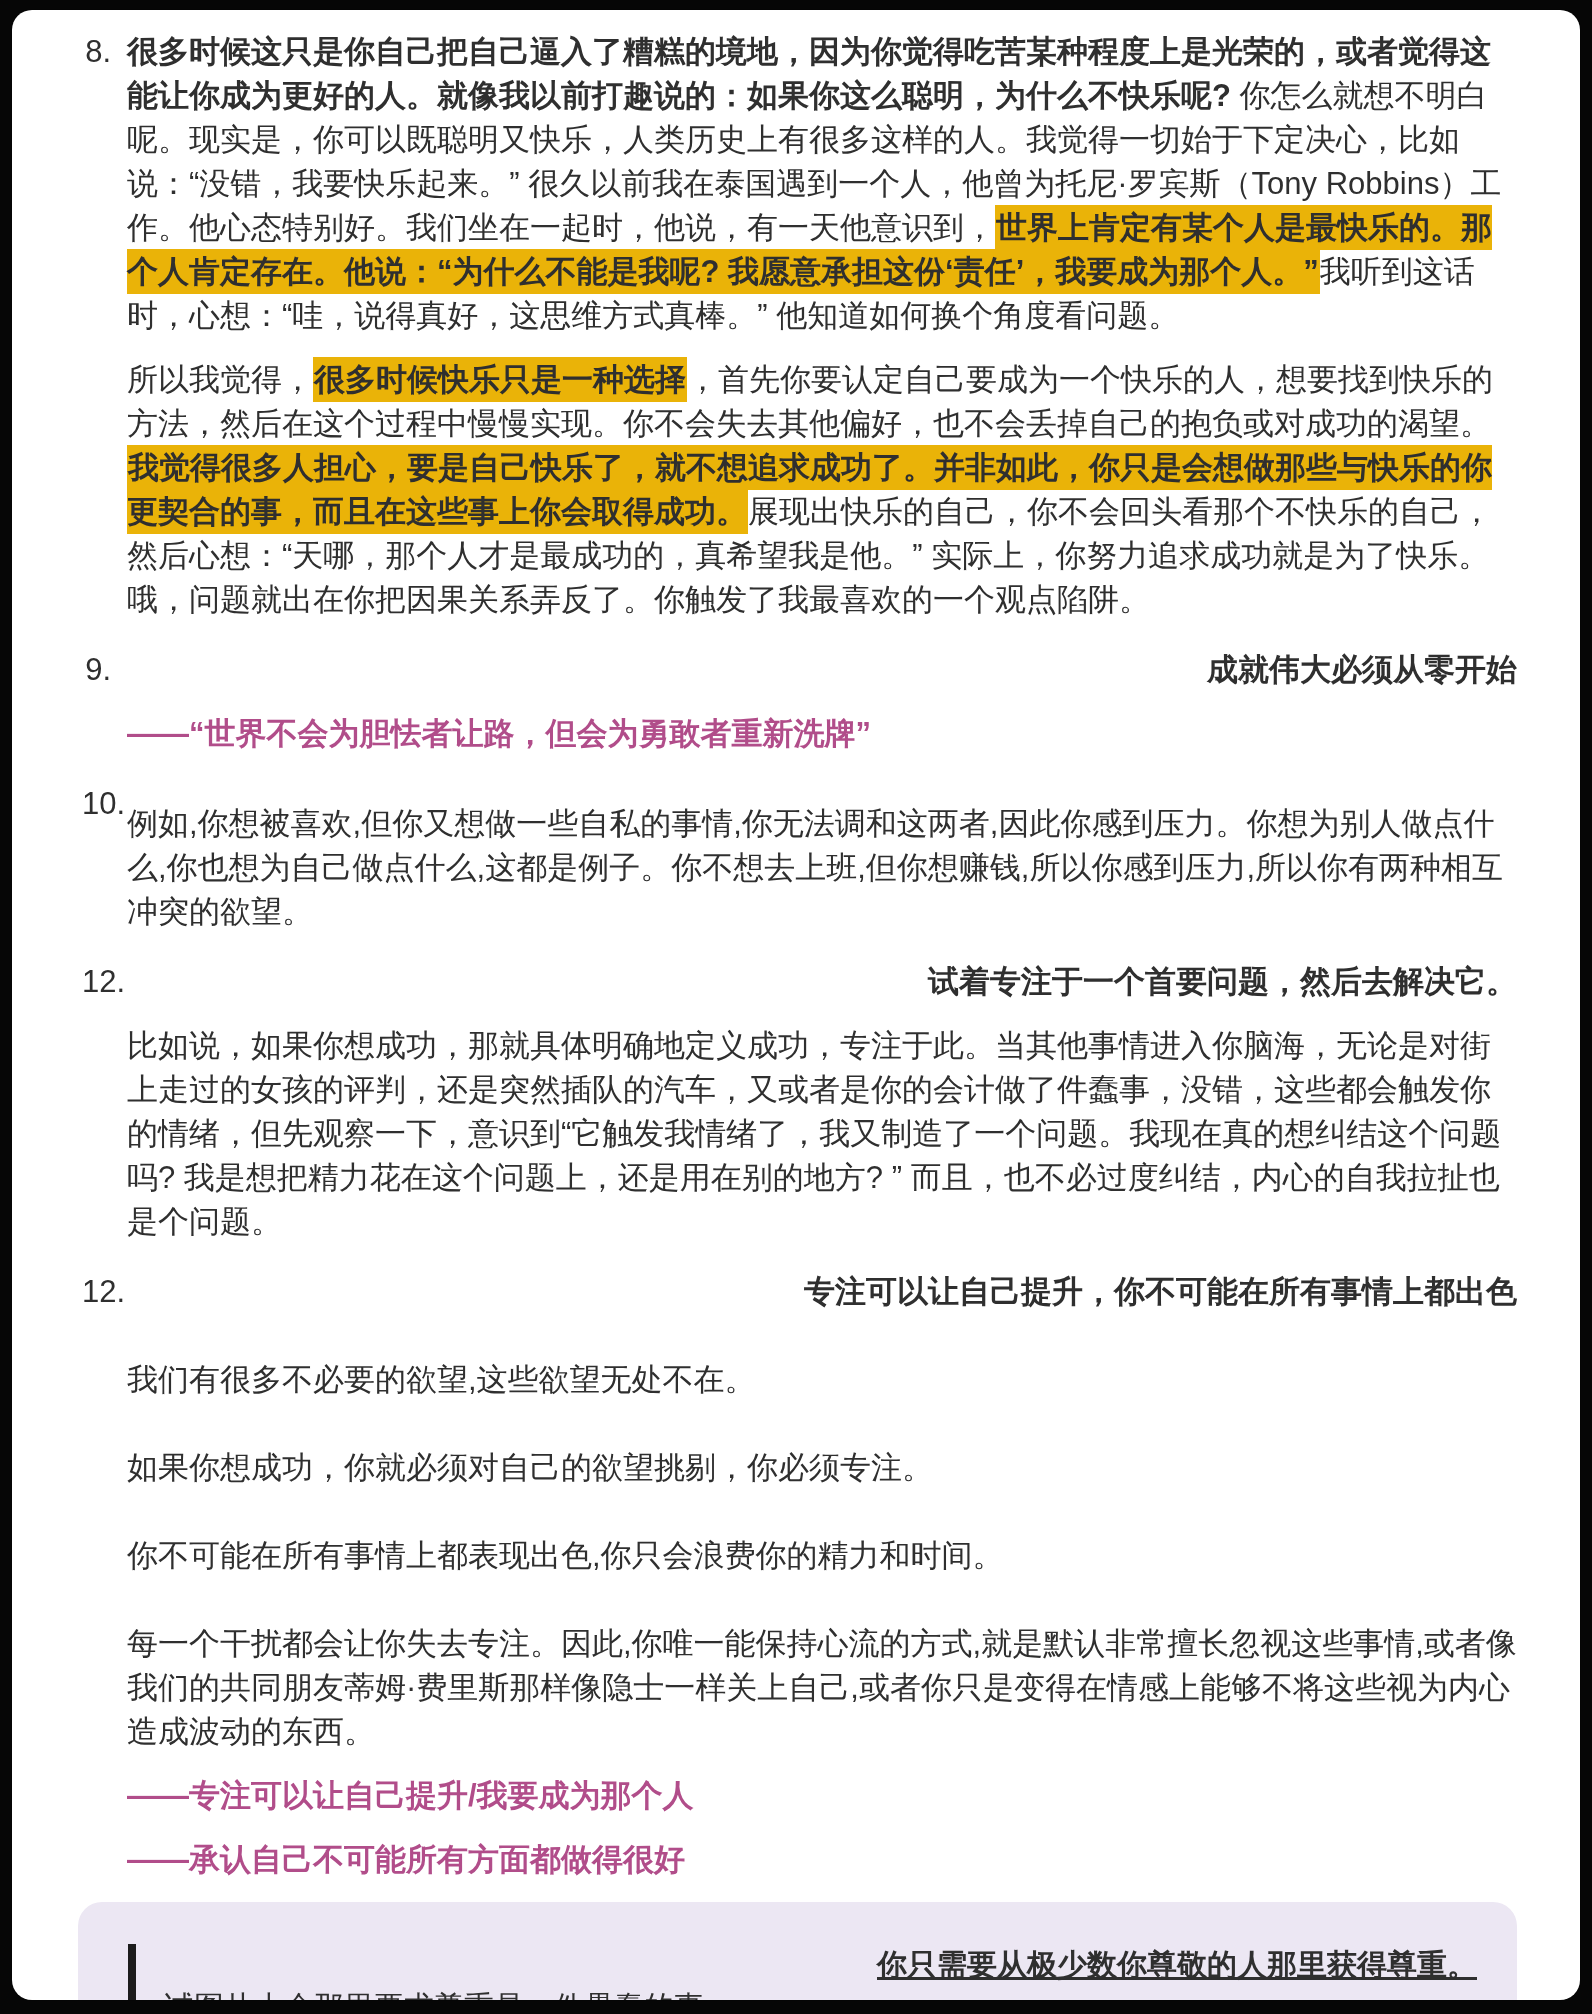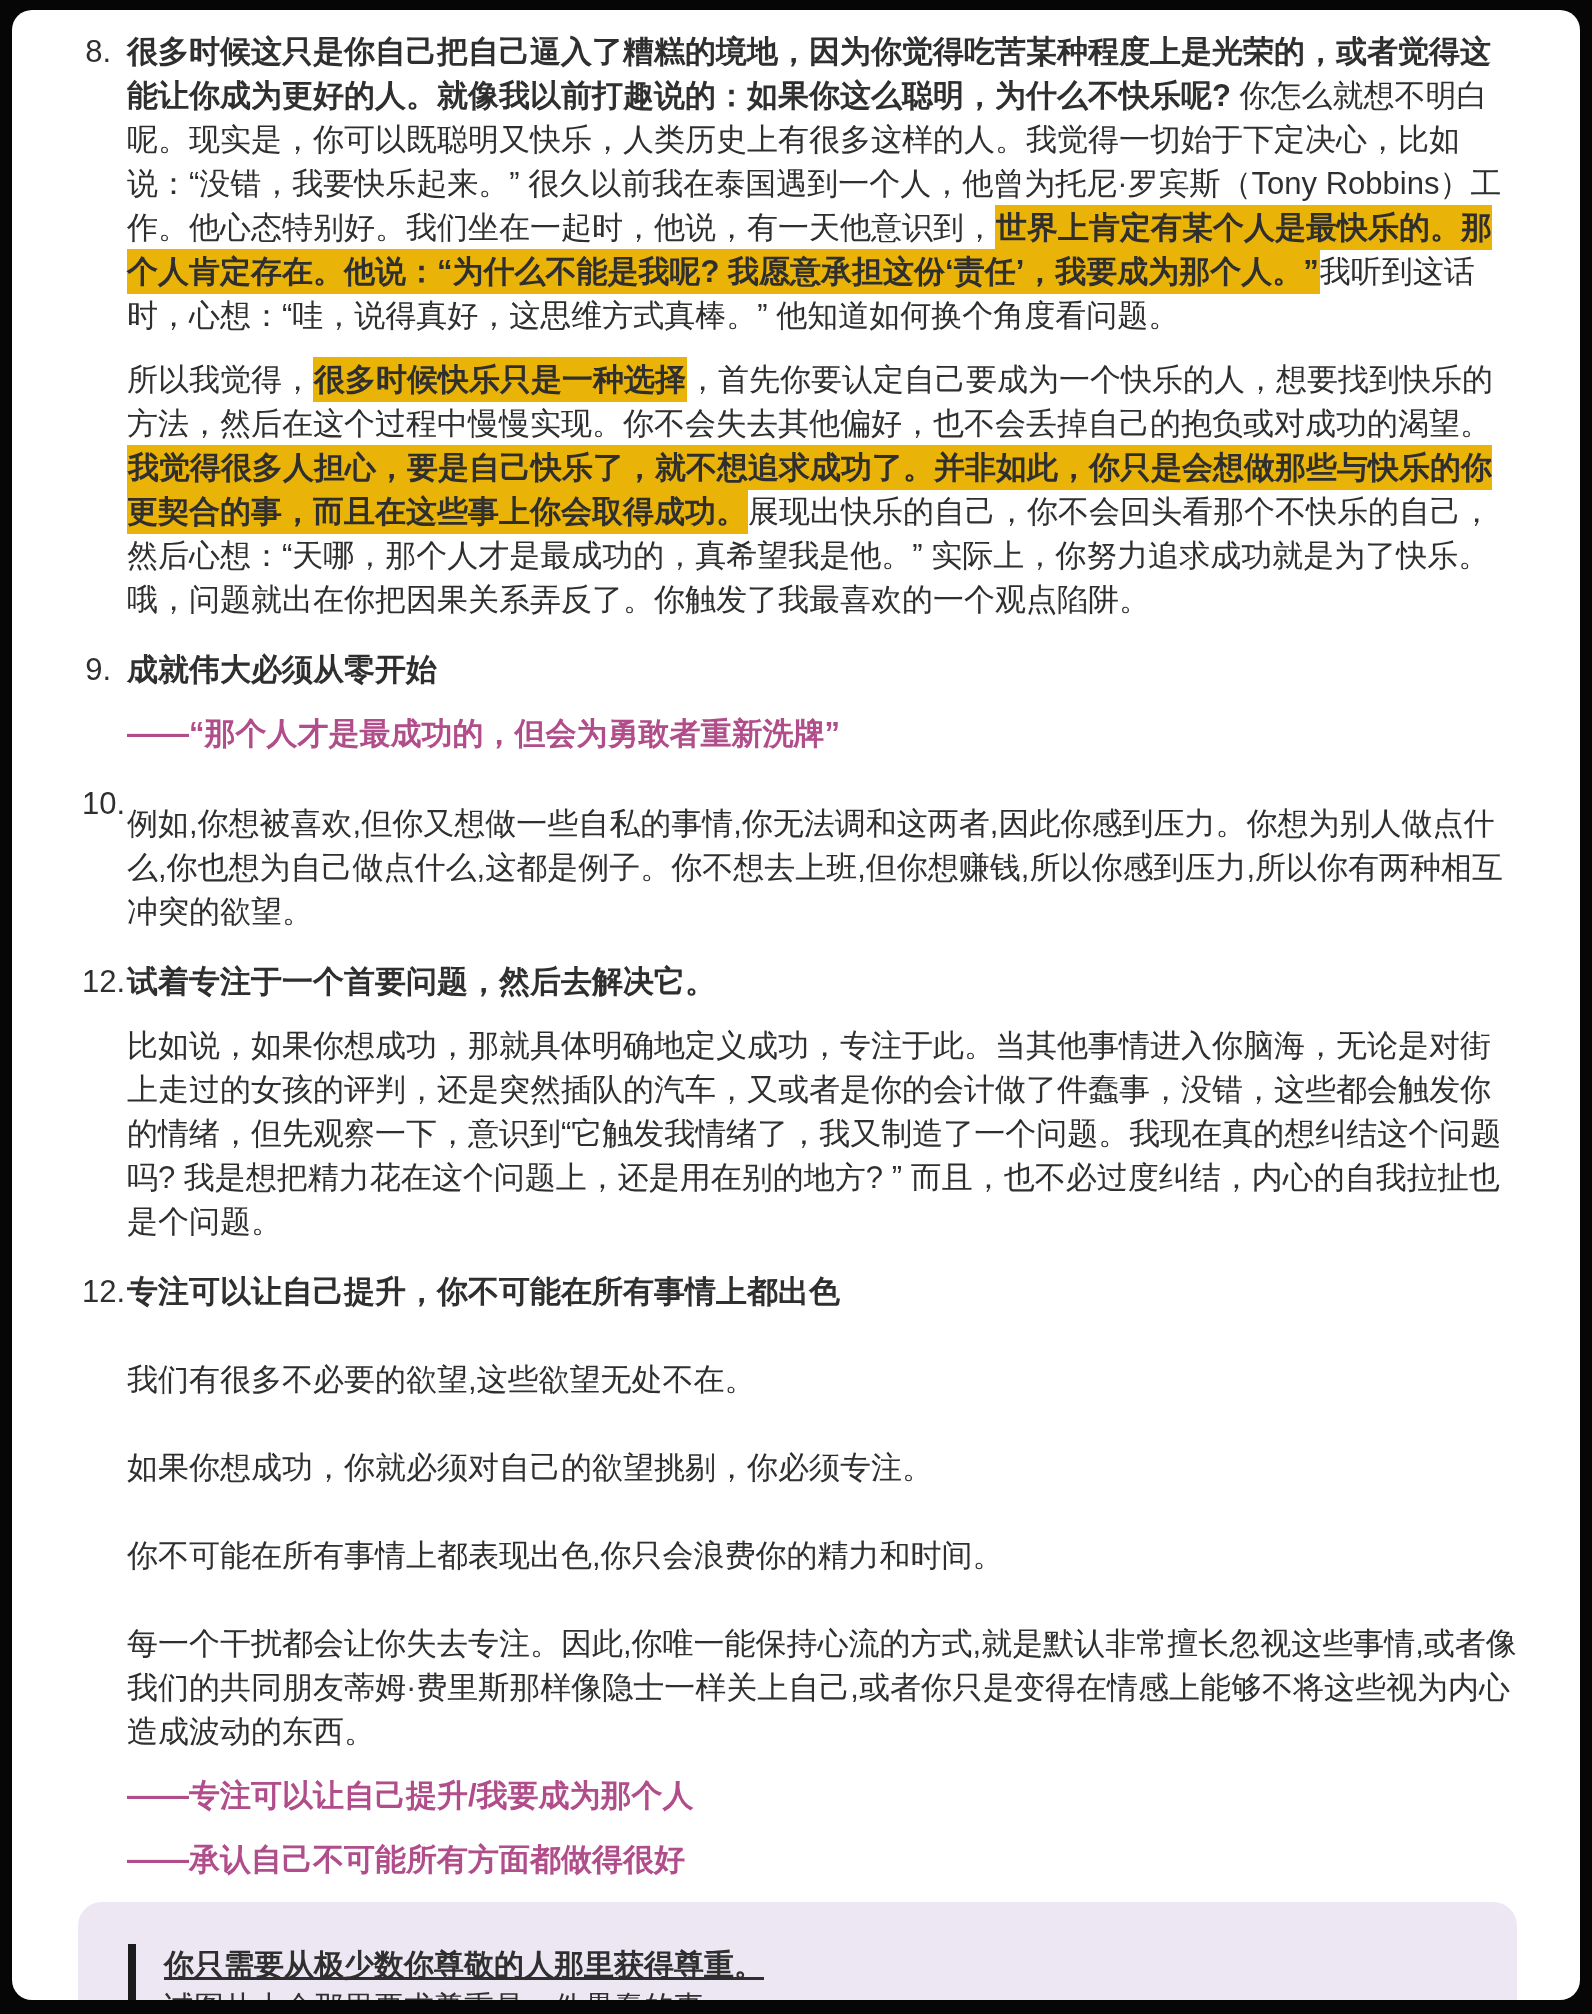--- a/index.html
+++ b/index.html
@@ -29,21 +29,21 @@
     flex:none;
     width:45px;
     text-align:right;
     padding-right:16px;
     white-space:nowrap;
   }
   .body { flex:1; min-width:0; }
   .para { margin:0; }
   .para.gap { margin-top:20px; }
   .li.block { margin-top:26px; }
-  .b { font-weight:700; }
+  .b { font-weight:700;text-align:right; }
   .hl { background:#eab308; padding:5px 1px; }
   .pink { color:#b14d8a; font-weight:700; }
   .pinkline { margin-top:20px; }
   .softline { display:block;margin-top:44px; }
   .quote {
     background:#ece7f3;
     border-radius:24px;
     margin:20px 0 0 -4px;
     padding:42px 40px 42px 50px;
     text-decoration:underline;
@@ -69,21 +69,21 @@
       <div class="body">
         <p class="para"><span class="b">很多时候这只是你自己把自己逼入了糟糕的境地，因为你觉得吃苦某种程度上是光荣的，或者觉得这能让你成为更好的人。就像我以前打趣说的：如果你这么聪明，为什么不快乐呢?</span><span> 你怎么就想不明白呢。现实是，你可以既聪明又快乐，人类历史上有很多这样的人。我觉得一切始于下定决心，比如说：“没错，我要快乐起来。” 很久以前我在泰国遇到一个人，他曾为托尼·罗宾斯（Tony Robbins）工作。他心态特别好。我们坐在一起时，他说，有一天他意识到，</span><span class="b hl">世界上肯定有某个人是最快乐的。那个人肯定存在。他说：“为什么不能是我呢? 我愿意承担这份‘责任’，我要成为那个人。”</span><span>我听到这话时，心想：“哇，说得真好，这思维方式真棒。” 他知道如何换个角度看问题。</span></p>
         <p class="para gap"><span>所以我觉得，</span><span class="b hl">很多时候快乐只是一种选择</span><span>，首先你要认定自己要成为一个快乐的人，想要找到快乐的方法，然后在这个过程中慢慢实现。你不会失去其他偏好，也不会丢掉自己的抱负或对成功的渴望。</span><span class="b hl">我觉得很多人担心，要是自己快乐了，就不想追求成功了。并非如此，你只是会想做那些与快乐的你更契合的事，而且在这些事上你会取得成功。</span><span>展现出快乐的自己，你不会回头看那个不快乐的自己，然后心想：“天哪，那个人才是最成功的，真希望我是他。” 实际上，你努力追求成功就是为了快乐。哦，问题就出在你把因果关系弄反了。你触发了我最喜欢的一个观点陷阱。</span></p>
       </div>
     </div>
 
     <div class="li block">
       <div class="num">9.</div>
       <div class="body">
         <p class="para b">成就伟大必须从零开始</p>
-        <p class="para pink pinkline">——“那个人才是最成功的，但会为勇敢者重新洗牌”</p>
+        <p class="para pink pinkline">——“世界不会为胆怯者让路，但会为勇敢者重新洗牌”</p>
       </div>
     </div>
 
     <div class="li block">
       <div class="num">10.</div>
       <div class="body">
         <p class="para gap">例如,你想被喜欢,但你又想做一些自私的事情,你无法调和这两者,因此你感到压力。你想为别人做点什么,你也想为自己做点什么,这都是例子。你不想去上班,但你想赚钱,所以你感到压力,所以你有两种相互冲突的欲望。</p>
       </div>
     </div>
 

